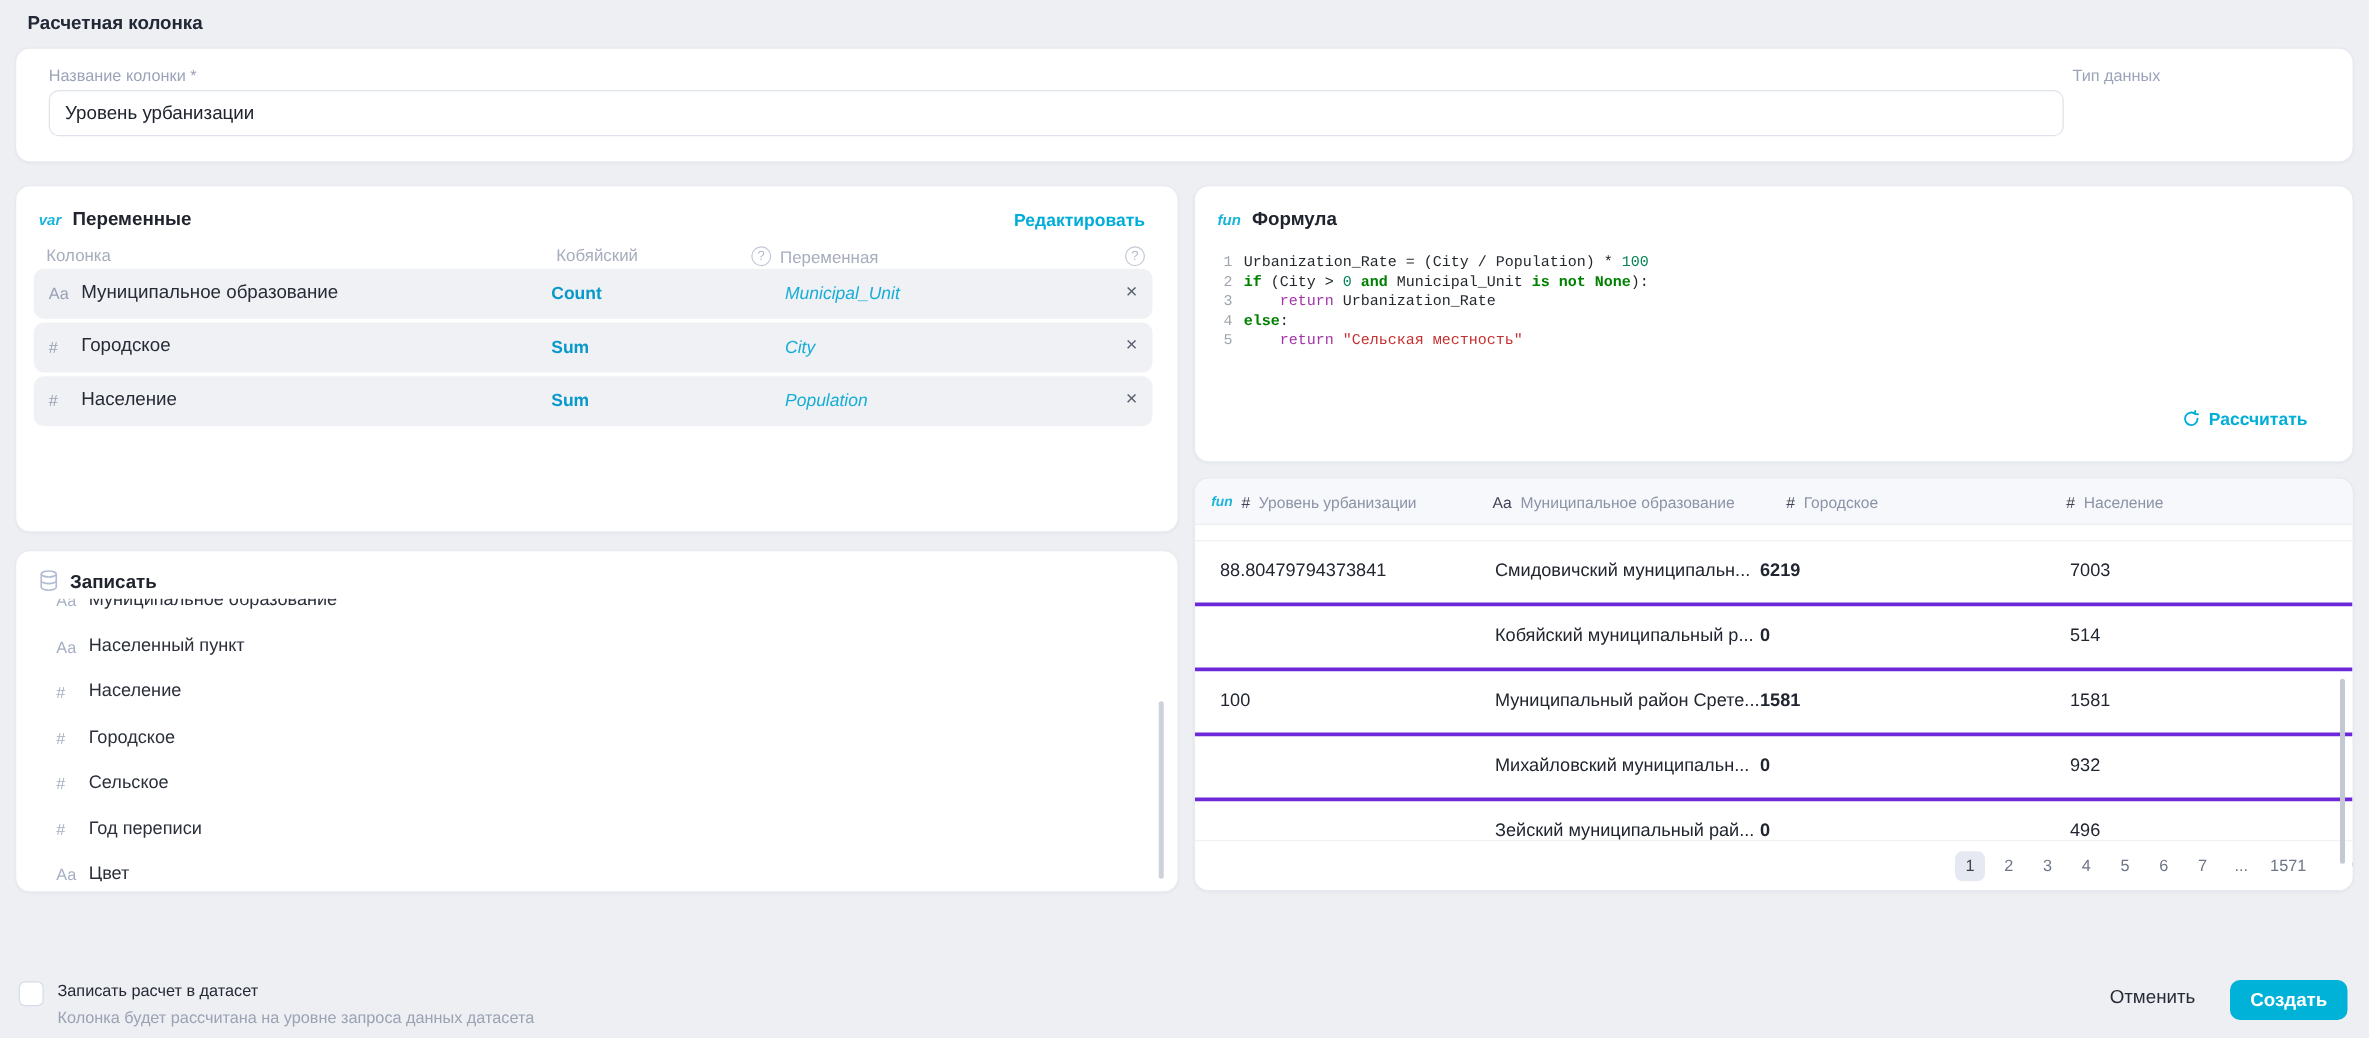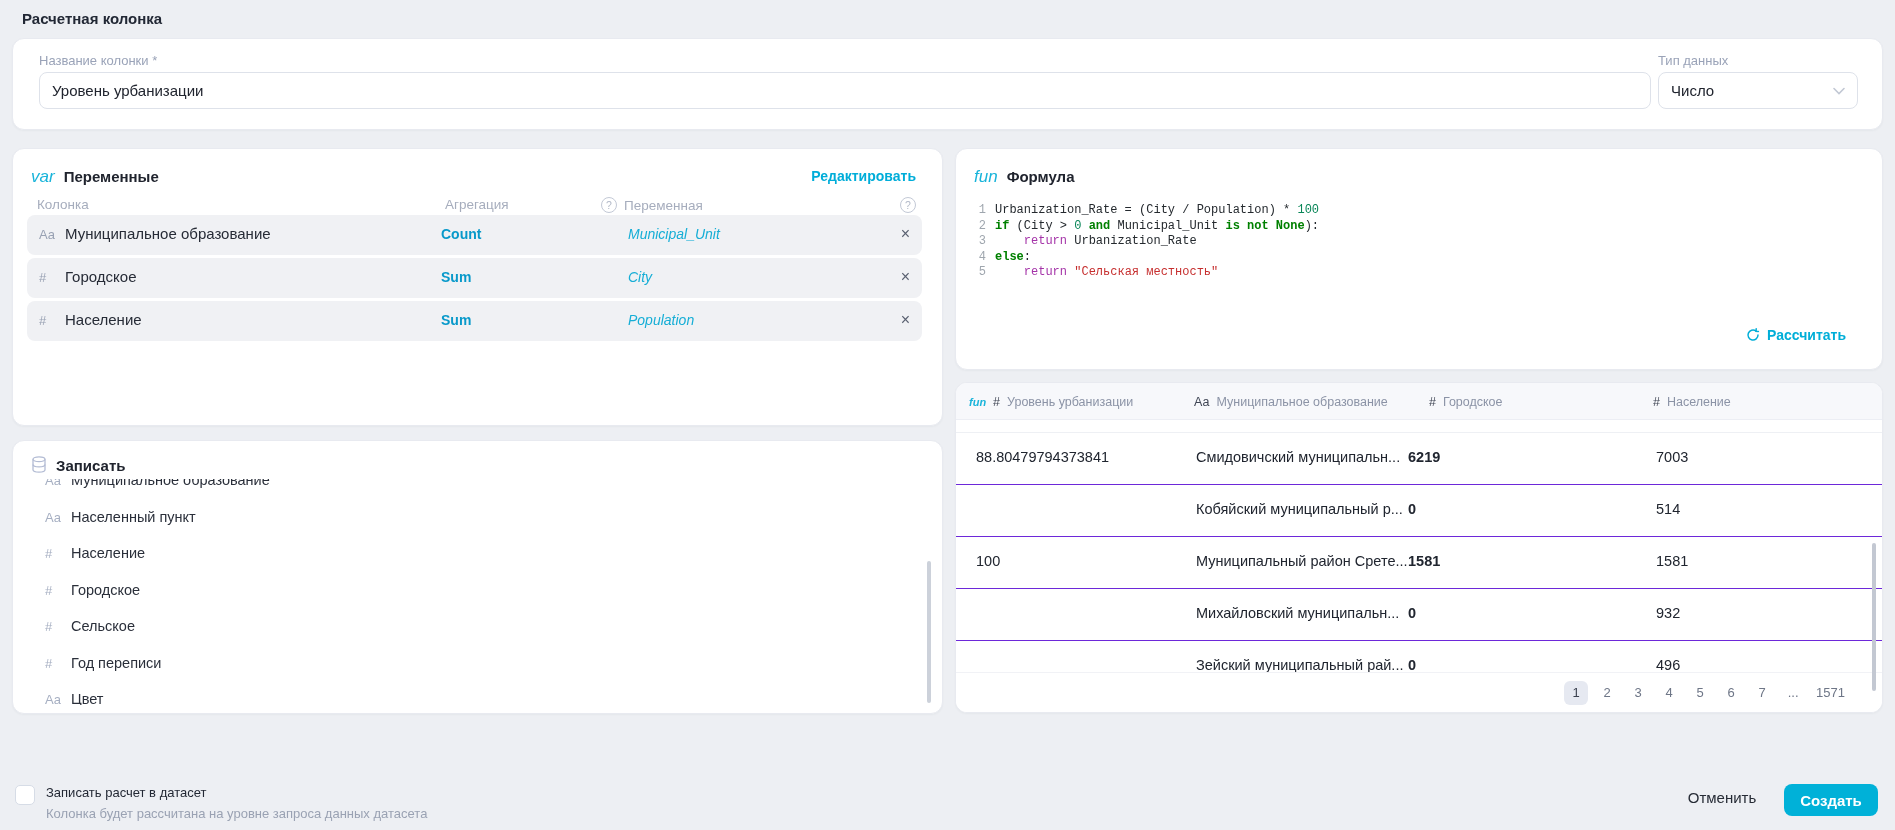--- a/index.html
+++ b/index.html
@@ -33,21 +33,21 @@
   .select {
     position:absolute; left:1645px; top:33px; width:200px; height:37px;
     border:1px solid #dee2ea; border-radius:8px; background:#fff;
     display:flex; align-items:center; justify-content:space-between; padding:0 12px;
     font-size:15px; color:#20242e;
   }
   .chev { color:#c2c8d4; }
 
   
   #card-vars { left:12px; top:148px; width:931px; height:278px; }
-  .panel-tag { font-style:italic; font-size:17px; color:#19b4da; font-weight:400; }
+  .panel-tag { font-style:italic; font-size:12px; color:#19b4da; font-weight:700; }
   .panel-title { font-size:15px; font-weight:700; color:#20242e; }
   #vars-head { position:absolute; left:18px; top:18px; display:flex; gap:9px; align-items:baseline; }
   #edit-link { position:absolute; right:26px; top:19px; font-size:14px; font-weight:700; color:#00add9; cursor:pointer; }
   .cols-head { position:absolute; left:0; right:0; top:48px; height:18px; font-size:13.5px; color:#a6adbd; }
   .cols-head .ch-col   { position:absolute; left:24px; }
   .cols-head .ch-agg   { position:absolute; left:432px; }
   .cols-head .ch-var   { position:absolute; left:588px; display:flex; gap:7px; align-items:center; }
   .help-circle {
     display:inline-block; width:16px; height:16px; line-height:14px; text-align:center;
     border:1px solid #c3c9d6; border-radius:50%; font-size:10.5px; color:#b2b9c8;
@@ -94,21 +94,21 @@
 
   
   #card-preview { left:955px; top:382px; width:928px; height:331px; overflow:hidden; }
   #pv-header { position:absolute; left:0; right:0; top:0; height:37px; background:#f7f8fb; border-bottom:1px solid #eceef4; }
   .pv-col { position:absolute; top:0; height:37px; display:flex; align-items:center; gap:7px; }
   .pv-col .htag { font-style:italic; font-size:11px; color:#19b4da; font-weight:700; }
   .pv-col .hicon { font-size:12.5px; color:#3f4554; }
   .pv-col .hlabel { font-size:12.5px; color:#8b93a6; }
   #pv-col-0 { left:13px; } #pv-col-1 { left:238px; } #pv-col-2 { left:473px; } #pv-col-3 { left:697px; }
   #pv-rows { position:absolute; left:0; right:0; top:49px; border-top:1px solid #eef0f4; }
-  .pv-row { height:52px; border-bottom:1px solid #6d28d9; position:relative; }
+  .pv-row { height:52px; border-bottom:3px solid #6d28d9; position:relative; }
   .pv-row .c { position:absolute; top:16px; font-size:14.5px; color:#20252f; }
   .pv-row .c0 { left:20px; } .pv-row .c1 { left:240px; } .pv-row .c2 { left:452px;font-weight:bold; } .pv-row .c3 { left:700px; }
   #pv-pagination {
     position:absolute; left:0; right:0; bottom:0; height:40px; background:#fff; z-index:4;
     display:flex; align-items:center; justify-content:flex-end; gap:7px; padding-right:33px;
     border-top:1px solid #f1f2f6;
   }
   .pg { min-width:24px; height:24px; line-height:24px; padding:0 4px; text-align:center; font-size:13px; color:#6e7687; border-radius:6px; cursor:pointer; }
   .pg.active { background:#e6e9f1; color:#3c4250; }
   #pv-scroll { right:6px; top:160px; height:148px; z-index:5; background:#c3c8d2; }
@@ -127,40 +127,32 @@
 </style>
 </head>
 <body>
 
 <div class="page-title">Расчетная колонка</div>
 
 <div class="card" id="card-top">
   <div class="fld-label" id="name-label">Название колонки *</div>
   <input id="name-input" value="Уровень урбанизации" style="">
   <div class="fld-label" id="type-label">Тип данных</div>
-  <div class="select">
-    <span>Число</span>
-    <span class="chev">
-      <svg width="12" height="8" viewBox="0 0 12 8">
-          <polyline points="1,1.5 6,6.5 11,1.5" fill="none" stroke="#c2c8d4" stroke-width="1.6" stroke-linecap="round"></polyline>
-        </svg>
-    </span>
-  </div>
 </div>
 
 <div class="card" id="card-vars">
   <div id="vars-head">
     <span class="panel-tag">var</span>
     <span class="panel-title">Переменные</span>
   </div>
   <span id="edit-link">Редактировать</span>
 
   <div class="cols-head">
     <span class="ch-col">Колонка</span>
-    <span class="ch-agg">Агрегация</span>
+    <span class="ch-agg">Кобяйский</span>
     <span class="ch-var">
       <span class="help-circle">?</span>
       <span>Переменная</span>
     </span>
     <span class="ch-help-r help-circle">?</span>
   </div>
 
   <div class="vrow" id="vrow-0">
     <span class="ticon">Аа</span>
     <span class="vname">Муниципальное образование</span>

